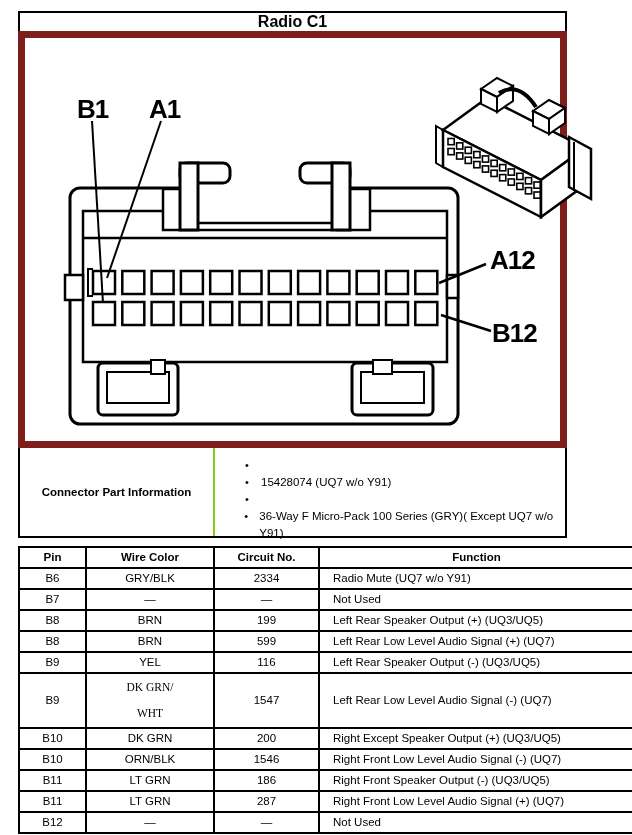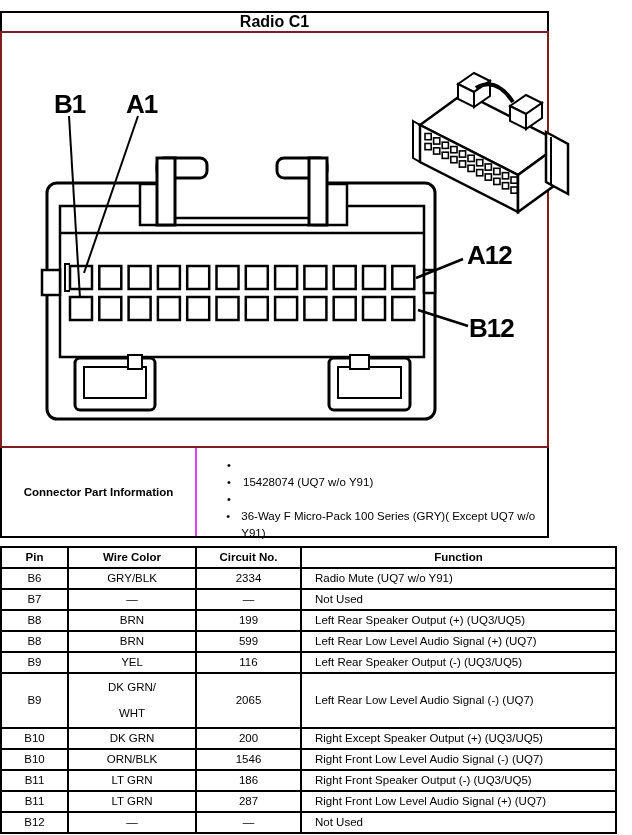--- a/index.html
+++ b/index.html
@@ -1,63 +1,63 @@
 <!DOCTYPE html>
 <html><head>
 <meta charset="utf-8">
 <style>
   html,body{margin:0;padding:0;}
   body{
     width:632px;height:835px;background:#fff;overflow:hidden;position:relative;
     font-family:"Liberation Sans", sans-serif;color:#000;
     -webkit-font-smoothing:antialiased;
   }
-  .sheet{position:absolute;left:0;top:11px;width:549px;}
+  .sheet{position:absolute;left:18px;top:11px;width:549px;}
 
   
   .title-bar{
     box-sizing:border-box;border:2px solid #000;height:22px;line-height:18px;
     text-align:center;font-weight:bold;font-size:16px;background:#fff;
   }
 
   
   .diagram-box{
-    box-sizing:border-box;border:2px solid #7f1d1d;margin-top:-2px;height:417px;
+    box-sizing:border-box;border:7px solid #7f1d1d;margin-top:-2px;height:417px;
     position:relative;background:#fff;
   }
   .diagram-box svg{position:absolute;left:0;top:0;width:613px;height:413px;}
 
   
   .info-row{
     box-sizing:border-box;border:2px solid #000;margin-top:-2px;height:92px;
     display:flex;background:#fff;
   }
   .info-label{
-    box-sizing:border-box;width:195px;border-right:2px solid #d946ef;
+    box-sizing:border-box;width:195px;border-right:2px solid #84cc16;
     display:flex;align-items:center;justify-content:center;
     font-weight:bold;font-size:11.5px;text-align:center;
   }
   .info-items{flex:1;padding:9px 4px 0 18px;}
   .info-items ul{list-style:none;margin:0;padding:0;}
   .info-items li{display:flex;font-size:11.5px;line-height:17px;}
   .info-items .bullet{width:28px;text-align:center;font-size:11px;}
 
   
   table.pins{
     border-collapse:collapse;width:617px;margin-top:8px;table-layout:fixed;
     font-size:11.5px;
   }
   table.pins td,table.pins th{
     border:2px solid #000;padding:0;height:19px;line-height:13px;
     text-align:center;vertical-align:middle;overflow:hidden;white-space:nowrap;
   }
   table.pins th{font-weight:bold;}
   table.pins td.fn{text-align:left;padding-left:13px;}
   table.pins tr.tall td{height:53px;}
-  table.pins td.pre{white-space:pre-line;}
+  table.pins td.pre{white-space:pre-line;font-family:Liberation Serif, serif;}
 
   .ln{stroke:#000;fill:none;}
   text.callout{font-family:"Liberation Sans",sans-serif;font-weight:bold;font-size:26px;letter-spacing:-1px;fill:#000;}
 </style>
 </head>
 <body>
 
 <div class="sheet">
 
   <div class="title-bar">Radio C1</div>
@@ -252,21 +252,21 @@
           <td>B9</td>
           <td>YEL</td>
           <td>116</td>
           <td class="fn">Left Rear Speaker Output (-) (UQ3/UQ5)</td>
         </tr>
       <tr class="tall">
           <td>B9</td>
           <td class="pre">DK GRN/
 
 WHT</td>
-          <td>2065</td>
+          <td>1547</td>
           <td class="fn">Left Rear Low Level Audio Signal (-) (UQ7)</td>
         </tr>
       <tr>
           <td>B10</td>
           <td>DK GRN</td>
           <td>200</td>
           <td class="fn">Right Except Speaker Output (+) (UQ3/UQ5)</td>
         </tr>
       <tr>
           <td>B10</td>

